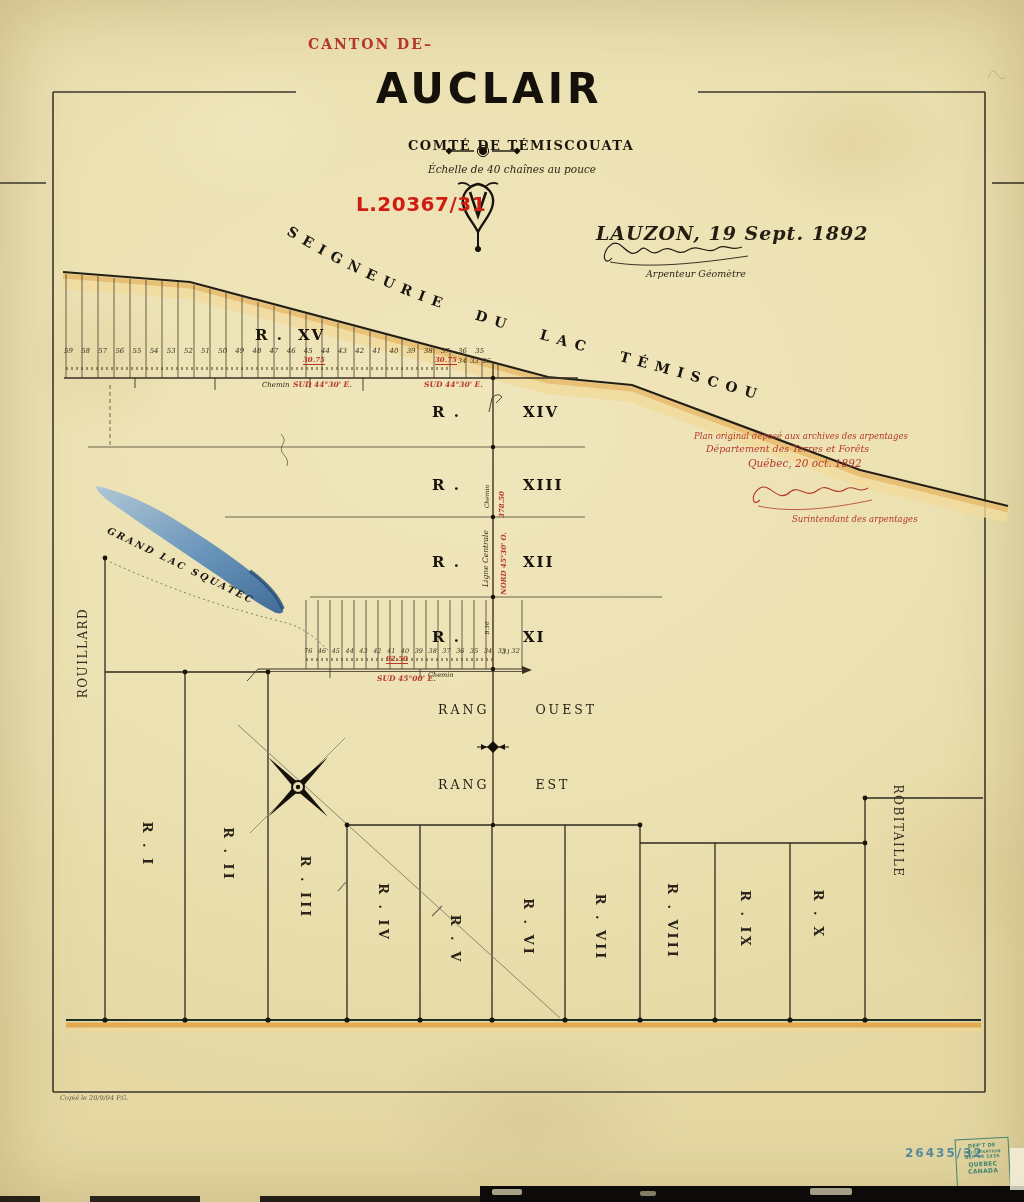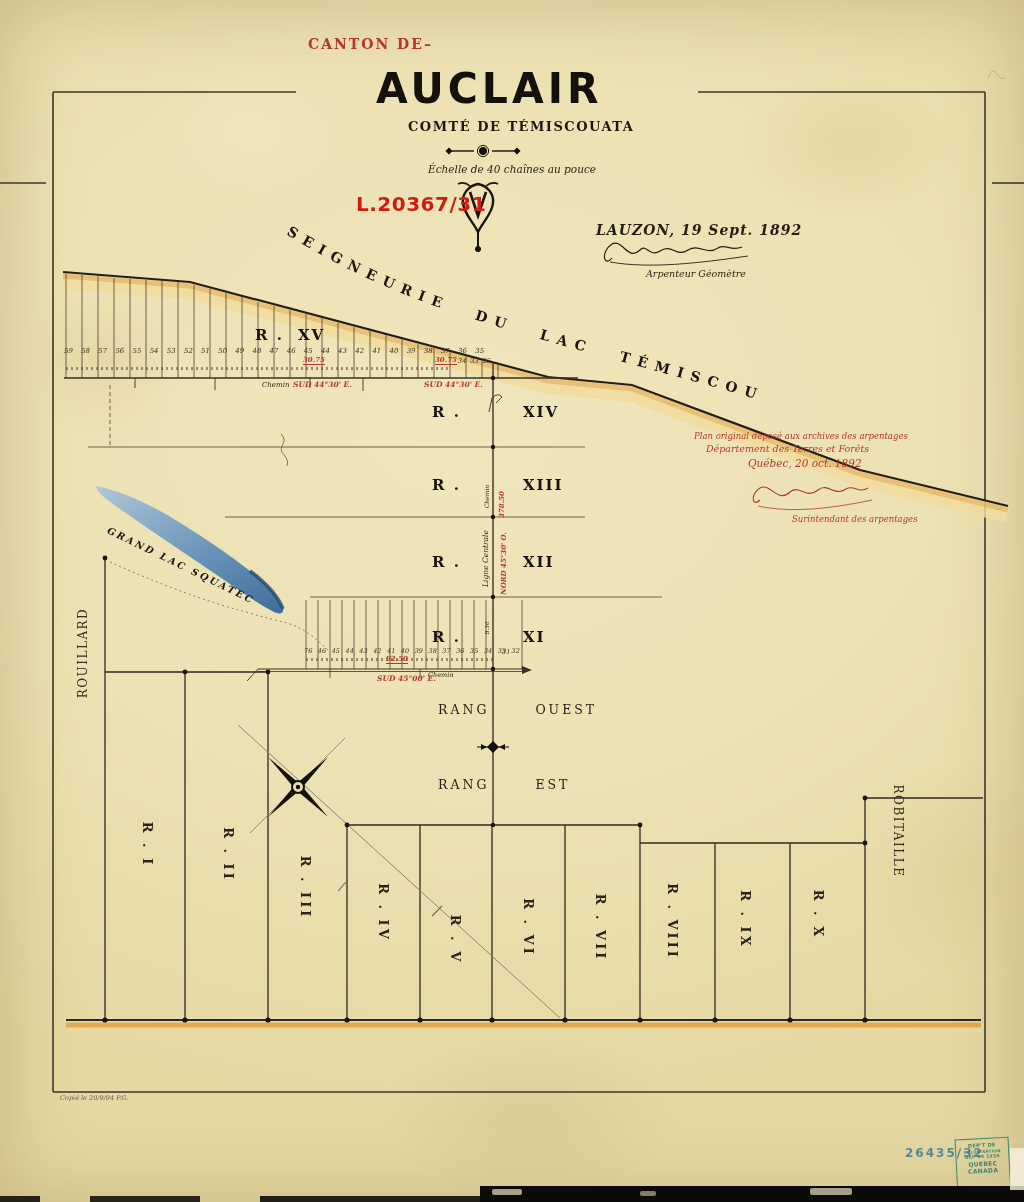--- a/index.html
+++ b/index.html
@@ -185,25 +185,25 @@
 
     <path d="M988,78 q4,-12 9,-4 q3,7 9,3" stroke="#978e6f" stroke-width=".8" fill="none" opacity=".6"></path>
 
     <text font-family="DejaVu Serif,serif" font-size="14" letter-spacing="7.5" word-spacing="16" fill="#181410" font-weight="bold">
       <textPath href="#seigPath">SEIGNEURIE DU LAC TÉMISCOUATA</textPath>
     </text>
   </svg>
 
   <div class="abs ser nw" style="left:308px;top:36px;font-size:14px;font-weight:bold;letter-spacing:2px;color:#b5342b;">CANTON DE–</div>
   <div class="abs sans nw" style="left:376px;top:64px;font-size:41px;font-weight:900;letter-spacing:4px;color:#14100a;transform:scaleY(1.05);">AUCLAIR</div>
-  <div class="abs ser nw" style="left:408px;top:119px;font-size:13px;font-weight:bold;letter-spacing:1.5px;color:#1b160e;">COMTÉ DE TÉMISCOUATA</div>
+  <div class="abs ser nw" style="left:408px;top:138px;font-size:13px;font-weight:bold;letter-spacing:1.5px;color:#1b160e;">COMTÉ DE TÉMISCOUATA</div>
   <div class="abs ser nw" style="left:428px;top:163px;font-size:10.5px;font-style:italic;color:#2b2416;">Échelle de 40 chaînes au pouce</div>
   <div class="abs sans nw" style="left:356px;top:192px;font-size:20px;font-weight:bold;letter-spacing:.5px;color:#cf1d12;">L.20367/31</div>
 
-  <div class="abs ser nw" style="left:596px;top:222px;font-size:14px;font-weight:bold;font-style:italic;letter-spacing:1px;color:#241e12;">LAUZON, 19 Sept. 1892</div>
+  <div class="abs ser nw" style="left:596px;top:222px;font-size:19px;font-weight:bold;font-style:italic;letter-spacing:1px;color:#241e12;">LAUZON, 19 Sept. 1892</div>
   <div class="abs ser nw" style="left:646px;top:268px;font-size:9.5px;font-style:italic;color:#2b2517;">Arpenteur Géomètre</div>
 
   <div class="abs ser nw red" style="left:694px;top:431px;font-size:8.5px;font-style:italic;">Plan original déposé aux archives des arpentages</div>
   <div class="abs ser nw red" style="left:706px;top:443px;font-size:9.5px;font-style:italic;">Département des Terres et Forêts</div>
   <div class="abs ser nw red" style="left:748px;top:457px;font-size:10.5px;font-style:italic;">Québec, 20 oct. 1892</div>
   <div class="abs ser nw red" style="left:792px;top:514px;font-size:8.5px;font-style:italic;">Surintendant des arpentages</div>
 
   <div class="abs uplbl" style="left:255px;top:326px;gap:14px;">
     <span>R .</span>
     <span>XV</span>

